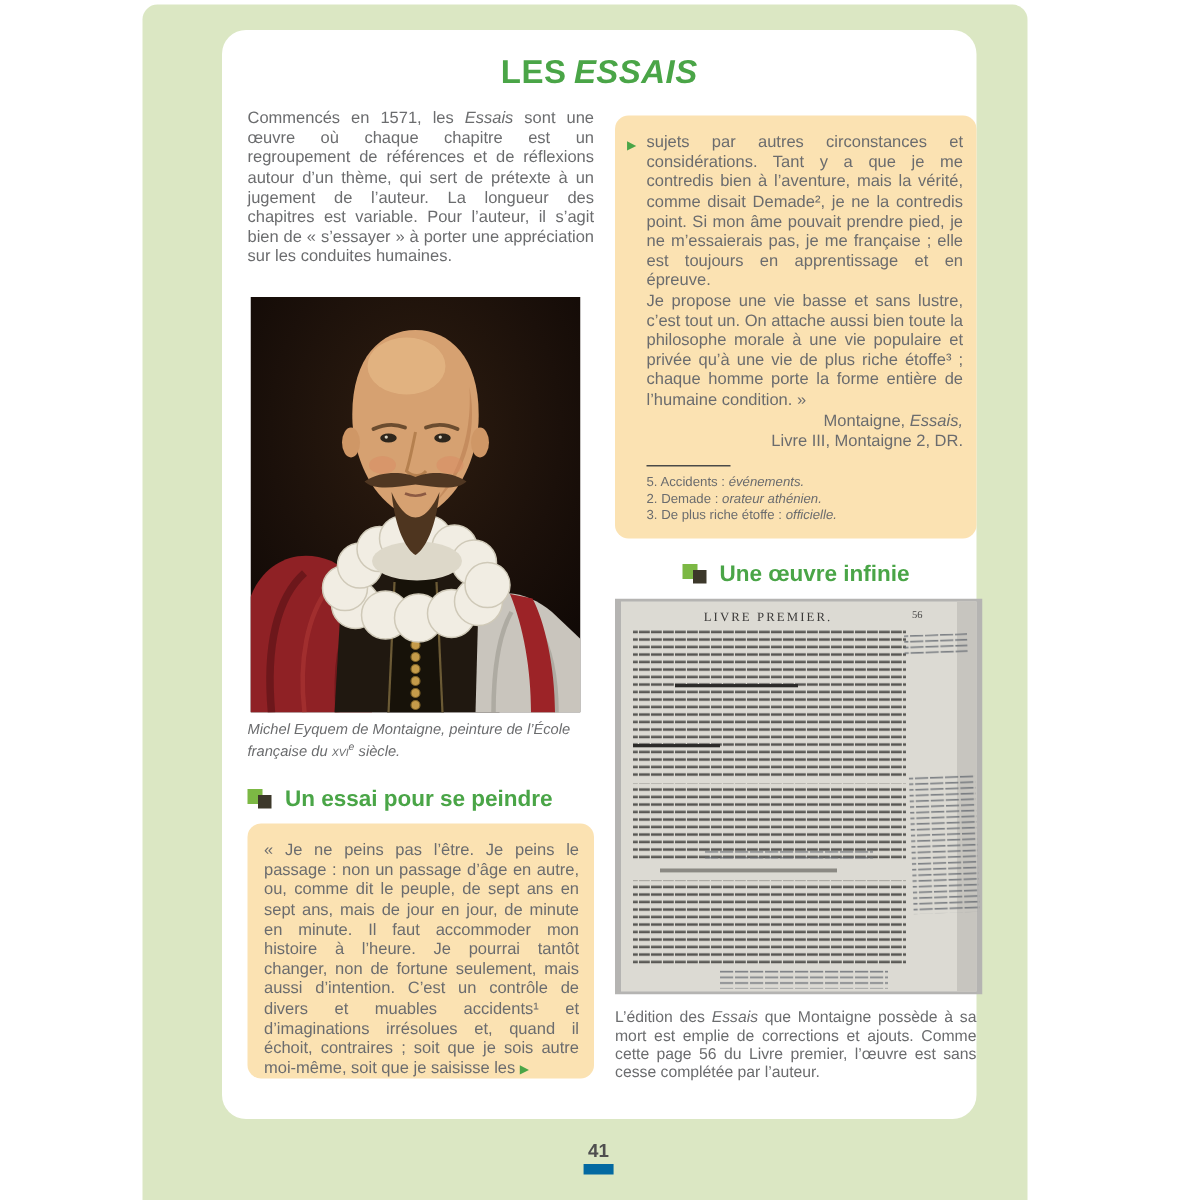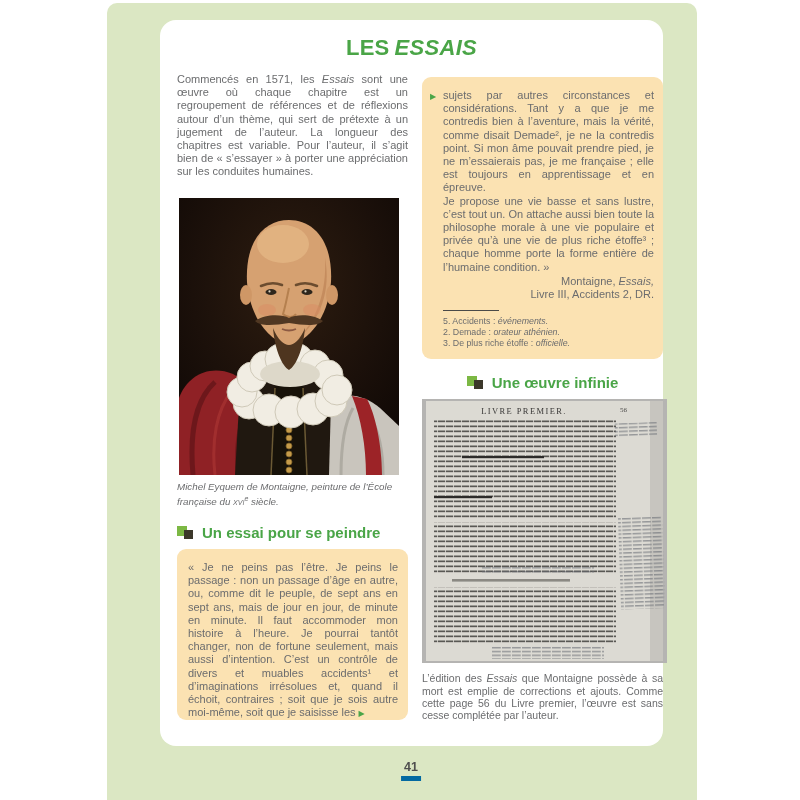--- a/index.html
+++ b/index.html
@@ -1,19 +1,19 @@
 <!DOCTYPE html>
 <html><head>
 <meta charset="utf-8">
 <style>
   html,body { margin:0; padding:0; background:#ffffff; }
   .canvas { position:relative; width:800px; height:800px; background:#ffffff; overflow:hidden;
             font-family:"Liberation Sans","DejaVu Sans",sans-serif; }
   .green-page { position:absolute; left:95px; top:3px; width:590px; height:797px;
-                background:#dbe7c3; border-radius:10px 10px 0 0;margin-left:12px; }
+                background:#dbe7c3; border-radius:10px 10px 0 0; }
   .content { position:absolute; left:53px; top:17px; width:503px; height:726px;
              background:#ffffff; border-radius:16px; }
   .title { margin:15px 0 0; text-align:center; font-size:22px; line-height:26px;
            color:#4aa547; font-weight:bold; letter-spacing:0.3px; }
   .title .ital { font-style:italic; margin-left:5px; }
   .cols { display:flex; margin:12px 0 0 17px; gap:14px; }
   .col-l { width:231px; }
   .col-r { width:241px; }
   .body { font-size:11px; line-height:13.2px; color:#6b6c6e; text-align:justify; margin:0; }
   .body i, .attrib i, .fn i { font-style:italic; }
@@ -34,21 +34,21 @@
   .arrow { color:#4aa547; font-size:8px; }
   .abullet { position:absolute; left:-13px; top:1px; }
   .attrib { margin:1px 0 0; font-size:11px; line-height:13.2px; color:#6b6c6e; text-align:right; }
   .fn-divider { width:56px; border-top:1.4px solid #4a4a48; margin:9px 0 5px; }
   .fn { margin:0; font-size:8.8px; line-height:11px; color:#6b6c6e; text-align:left; }
   .col-r .section { margin-top:15px;justify-content:center; }
   .bookimg { margin-top:8px; width:245px; height:264px; }
   .bcaption { margin-top:9px; font-size:10.5px; line-height:12.3px; }
   .pagenum { position:absolute; left:304px; transform:translateX(-50%); top:757px;
              font-size:12.5px; font-weight:bold; color:#4f4f4f;
-             border-bottom:5px solid #0369a1; padding:0 3px 2px; }
+             border-bottom:7px solid #0369a1; padding:0 3px 2px; }
 </style>
 </head>
 <body>
 
 <div class="canvas">
   <div class="green-page">
     <div class="content">
 
       <h1 class="title"><span>LES</span><span class="ital">ESSAIS</span></h1>
 
@@ -141,21 +141,21 @@
 
           <div class="obox left-box">
             <p class="body"><span>« Je ne peins pas l’être. Je peins le passage : non un passage d’âge en autre, ou, comme dit le peuple, de sept ans en sept ans, mais de jour en jour, de minute en minute. Il faut accommoder mon histoire à l’heure. Je pourrai tantôt changer, non de fortune seulement, mais aussi d’intention. C’est un contrôle de divers et muables accidents¹ et d’imaginations irrésolues et, quand il échoit, contraires ; soit que je sois autre moi-même, soit que je saisisse les </span><span class="arrow">▶</span></p>
           </div>
         </div>
 
         <div class="col col-r">
           <div class="obox right-box">
             <p class="body p1"><span class="arrow abullet">▶</span><span>sujets par autres circonstances et considérations. Tant y a que je me contredis bien à l’aventure, mais la vérité, comme disait Demade², je ne la contredis point. Si mon âme pouvait prendre pied, je ne m’essaierais pas, je me française ; elle est toujours en apprentissage et en épreuve.</span></p>
             <p class="body">Je propose une vie basse et sans lustre, c’est tout un. On attache aussi bien toute la philosophe morale à une vie populaire et privée qu’à une vie de plus riche étoffe³ ; chaque homme porte la forme entière de l’humaine condition. »</p>
-            <p class="attrib"><span>Montaigne, </span><i>Essais,</i><br><span>Livre III, Accidents 2, DR.</span></p>
+            <p class="attrib"><span>Montaigne, </span><i>Essais,</i><br><span>Livre III, Montaigne 2, DR.</span></p>
             <div class="fn-divider"></div>
             <p class="fn"><span>5. Accidents : </span><i>événements.</i></p>
             <p class="fn"><span>2. Demade : </span><i>orateur athénien.</i></p>
             <p class="fn"><span>3. De plus riche étoffe : </span><i>officielle.</i></p>
           </div>
 
           <h2 class="section">
             <span class="bullet">
                 <span class="g"></span>
                 <span class="d"></span>

